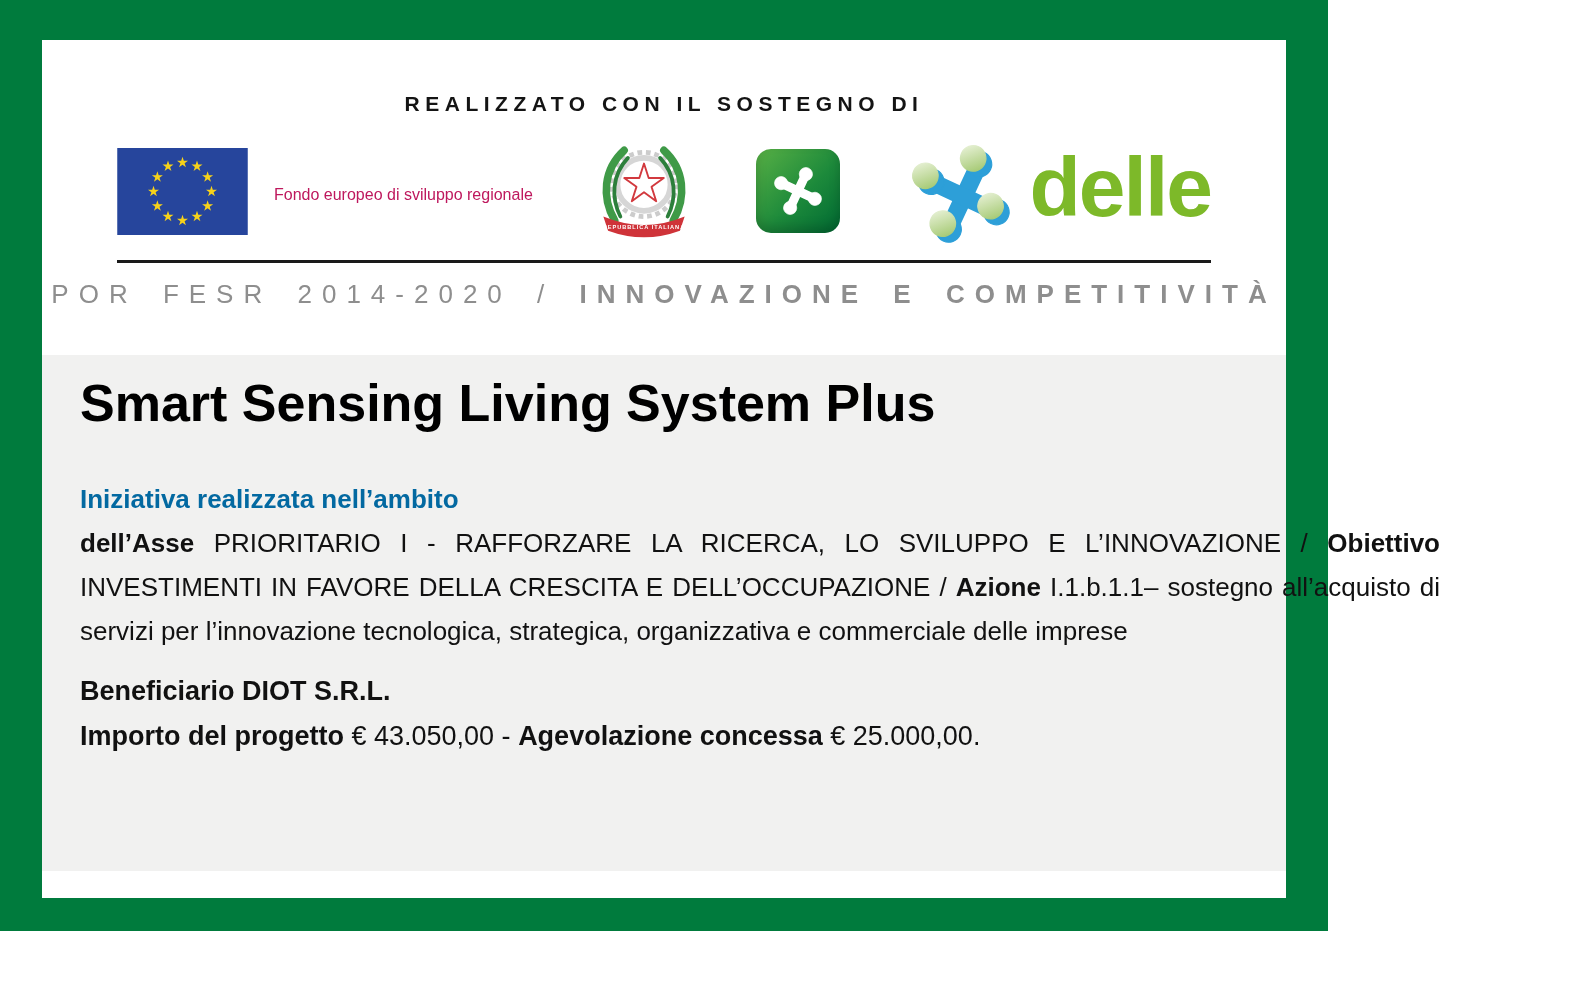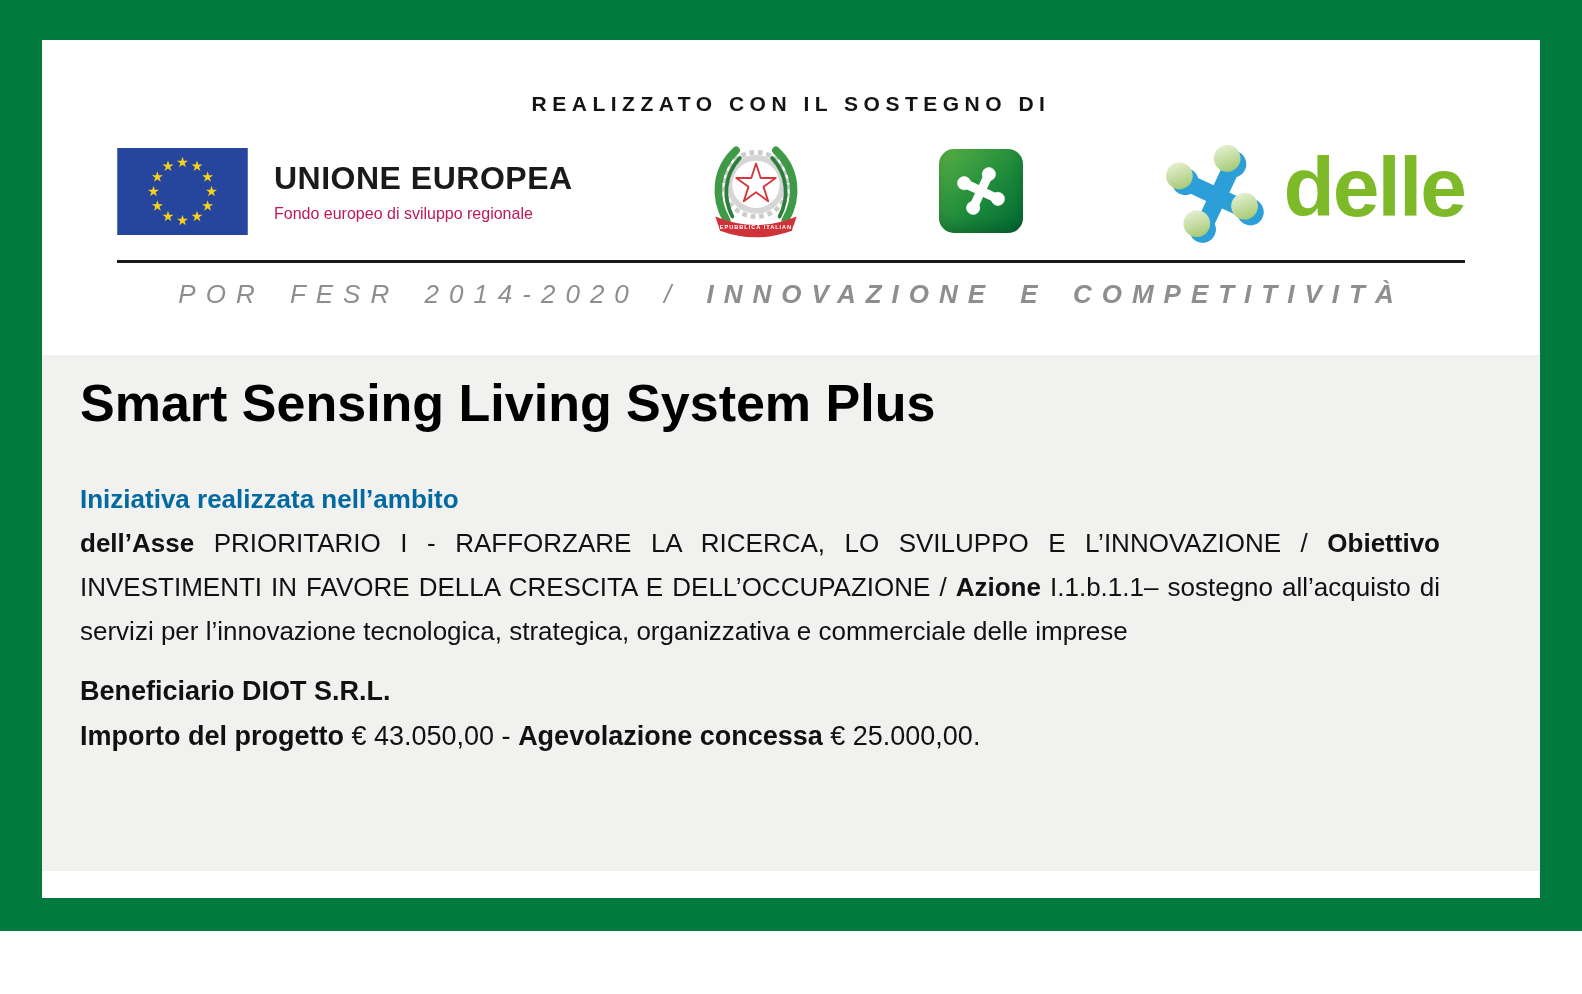--- a/index.html
+++ b/index.html
@@ -1,21 +1,21 @@
 <!DOCTYPE html>
 <html><head>
 <meta charset="utf-8">
 <style>
   html,body{margin:0;padding:0;}
   body{
     width:1582px;height:994px;background:#ffffff;position:relative;
     font-family:"Liberation Sans",sans-serif;overflow:hidden;
     -webkit-font-smoothing:antialiased;
   }
-  .frame{position:absolute;left:0;top:0;width:1582px;height:931px;background:#007B3D;}
+  .frame{position:absolute;left:0;top:0;width:1328px;height:931px;background:#007B3D;}
   .card{position:absolute;left:42px;top:40px;right:42px;bottom:33px;background:#ffffff;}
 
   .support-heading{
     margin-top:52px;text-align:center;font-size:21px;font-weight:bold;
     letter-spacing:5.5px;color:#141414;
   }
 
   .logos-row{
     display:flex;align-items:center;justify-content:space-between;
     padding:0 75px;margin-top:22px;height:106px;
@@ -39,21 +39,21 @@
 
   .fesr-block{display:flex;align-items:center;gap:14px;}
   .fesr-text{
     font-size:84px;font-weight:bold;color:#7DB929;
     letter-spacing:-2px;line-height:1;padding-bottom:8px;
   }
 
   .rule{border-top:3px solid #1a1a1a;margin:16px 75px 0;}
   .program-line{
     text-align:center;margin-top:16px;font-size:26px;color:#8E8E8E;
-    letter-spacing:10px;word-spacing:8px;white-space:nowrap;font-style:italic;
+    letter-spacing:10px;word-spacing:8px;white-space:nowrap;
   }
   .pl-reg{font-weight:normal;}
   .pl-bold{font-weight:bold;}
 
   .panel{
     position:absolute;left:0;right:0;top:315px;bottom:27px;
     background:#F1F1F0;padding:20px 0 0 38px;box-sizing:border-box;
   }
   .title{margin:0;font-size:52px;font-weight:bold;color:#000;line-height:56px;}
   .intro{margin-top:46px;font-size:26px;font-weight:bold;line-height:44px;color:#0369a1;}
@@ -103,21 +103,20 @@
             <use href="#eu-star" x="82.5" y="70.98"></use>
             <use href="#eu-star" x="67.5" y="75"></use>
             <use href="#eu-star" x="52.5" y="70.98"></use>
             <use href="#eu-star" x="41.52" y="60"></use>
             <use href="#eu-star" x="37.5" y="45"></use>
             <use href="#eu-star" x="41.52" y="30"></use>
             <use href="#eu-star" x="52.5" y="19.02"></use>
           </g>
         </svg>
         <div class="eu-text">
-          <div class="eu-title">UNIONE EUROPEA</div>
           <div class="eu-sub">Fondo europeo di sviluppo regionale</div>
         </div>
       </div>
 
       <svg class="emblem" width="104" height="108" viewBox="0 0 110 114">
         <circle cx="55" cy="50" r="34" fill="none" stroke="#cccccc" stroke-width="5" stroke-dasharray="5 4"></circle>
         <circle cx="55" cy="50" r="28" fill="none" stroke="#d6d6d6" stroke-width="6"></circle>
         <path d="M24,88 C10,64 12,34 34,14" fill="none" stroke="#3f9a47" stroke-width="8" stroke-linecap="round"></path>
         <path d="M30,84 C20,64 21,40 38,22" fill="none" stroke="#2c7f3b" stroke-width="4" stroke-linecap="round"></path>
         <path d="M86,88 C100,64 98,34 76,14" fill="none" stroke="#3f9a47" stroke-width="8" stroke-linecap="round"></path>

